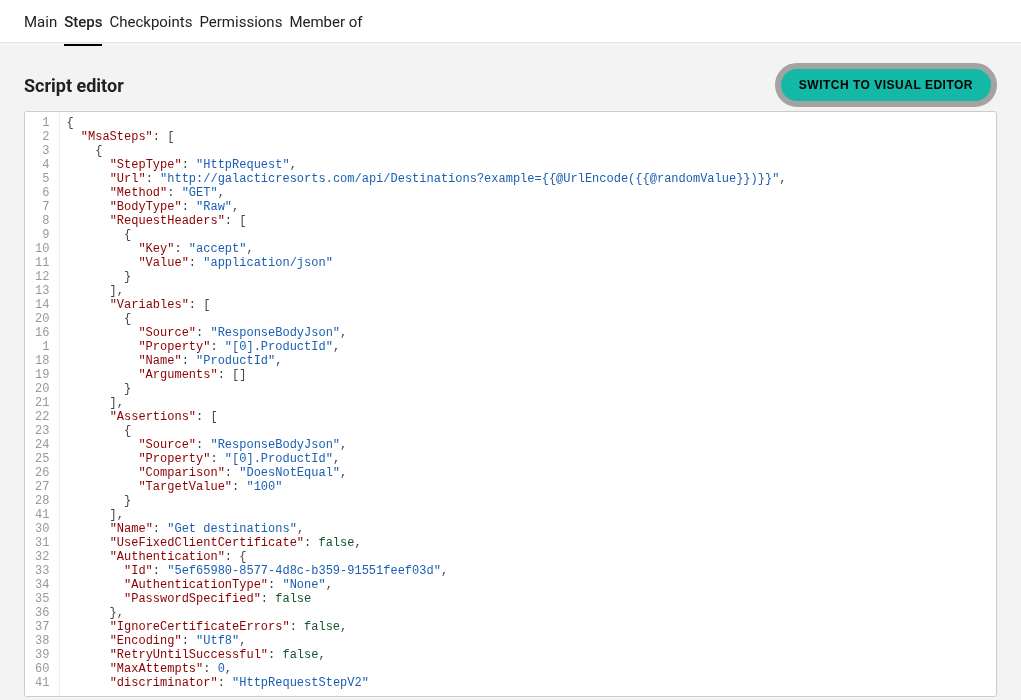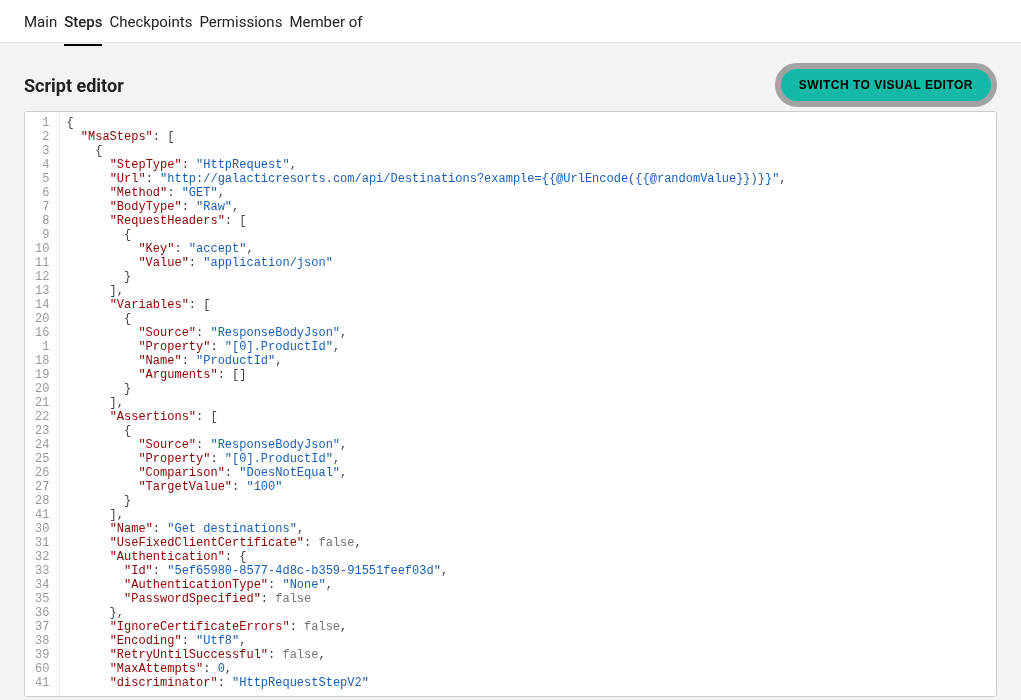--- a/index.html
+++ b/index.html
@@ -86,21 +86,21 @@
   .gutter .ln { padding-right: 6px; }
   .code {
     flex: 1 1 auto;
     padding: 4px 6px;
     white-space: pre;
     color: #222;
   }
   .k { color: #8B0000; }   
   .s { color: #1a5fb4; }   
   .n { color: #1a5fb4; }   
-  .b { color: #737373; text-align: center; }   
+  .b { color: #14532d; text-align: center; }   
   .p { color: #444; }      
   .line { height: 14px; }
   ::-webkit-scrollbar { width: 16px; background: #f5f5f5; }
   ::-webkit-scrollbar-thumb { background: #c4c4c4; border-radius: 2px; }
 </style>
 </head>
 <body>
 
 <div class="tabs">
   <div class="tab">Main</div>

